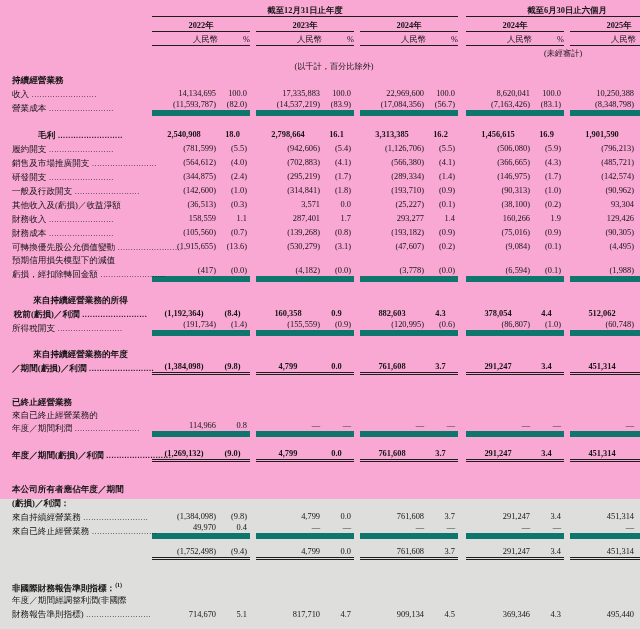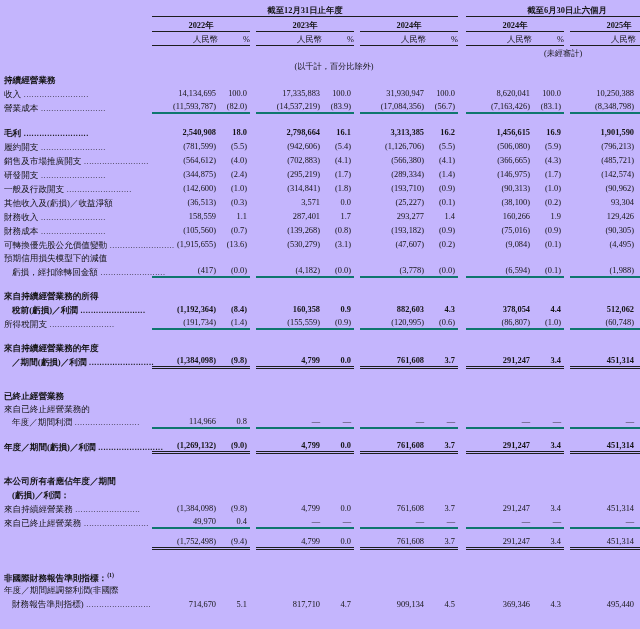--- a/index.html
+++ b/index.html
@@ -10,22 +10,22 @@
   body {
     width: 640px;
     height: 629px;
     font-family: "Liberation Serif", "DejaVu Serif", serif;
     color: #141414;
     overflow: hidden;
   }
   .page {
     position: relative;
     width: 640px;
-    height: 629px;
-    background: #c4b5fd;
+    height: 499px;
+    background: #f9a8d4;
   }
   table.fin {
     border-collapse: collapse;
     width: 640px;
     table-layout: fixed;
     font-size: 8.3px;
     line-height: 1.02;
   }
   col.c-label  { width: 152px; }
   col.c-amt    { width: 66px; }
@@ -33,53 +33,53 @@
   col.c-gapsm  { width: 6px; }
   col.c-gapbig { width: 8px; }
 
   td, th {
     padding: 0;
     vertical-align: bottom;
     font-weight: normal;
   }
   .lbl {
     text-align: left;
-    padding-left: 4px;
+    padding-left: 12px;
     padding-right: 3px;
     white-space: nowrap;
     font-size: 8.6px;
   }
   .lbl .leader {
     letter-spacing: 0.6px;
     font-size: 8px;
   }
   .num {
     text-align: right;
     padding-right: 2px;
     white-space: nowrap;
     font-size: 8.4px;
   }
   .pct {
     text-align: right;
     padding-right: 3px;
     white-space: nowrap;
     font-size: 8.4px;
   }
-  .b { font-weight: bold; }
+  .b { font-weight: bold; text-align: center; }
   .indent1 { padding-left: 12px; }
   .sect-head {
     font-weight: bold;
     font-size: 8.6px;
     padding-top: 4px;
   }
   tr.r { height: 14px; }
   tr.r-tight { height: 13px; }
   tr.spacer-sm td { height: 5px; }
   tr.spacer-lg td { height: 13px; }
-  .rule-bot   { border-bottom: 2px solid #0f766e; }
+  .rule-bot   { border-bottom: 6px solid #0f766e; }
   .rule-dbl   { border-bottom: 3px double #1d1d1d; }
 
   .hdr-center {
     text-align: center;
     font-size: 8.4px;
     font-weight: bold;
     white-space: nowrap;
   }
   .hdr-sub {
     text-align: right;
@@ -171,21 +171,21 @@
           <td colspan="14"></td>
         </tr>
         <tr class="r">
           <td class="lbl">收入<span class="leader"> .........................</span></td>
           <td class="num">14,134,695</td>
           <td class="pct">100.0</td>
           <td></td>
           <td class="num">17,335,883</td>
           <td class="pct">100.0</td>
           <td></td>
-          <td class="num">31,930,947</td>
+          <td class="num">22,969,600</td>
           <td class="pct">100.0</td>
           <td></td>
           <td class="num">8,620,041</td>
           <td class="pct">100.0</td>
           <td></td>
           <td class="num">10,250,388</td>
           <td class="pct">100.0</td>
         </tr>
         <tr class="r">
           <td class="lbl">營業成本<span class="leader"> .........................</span></td>

